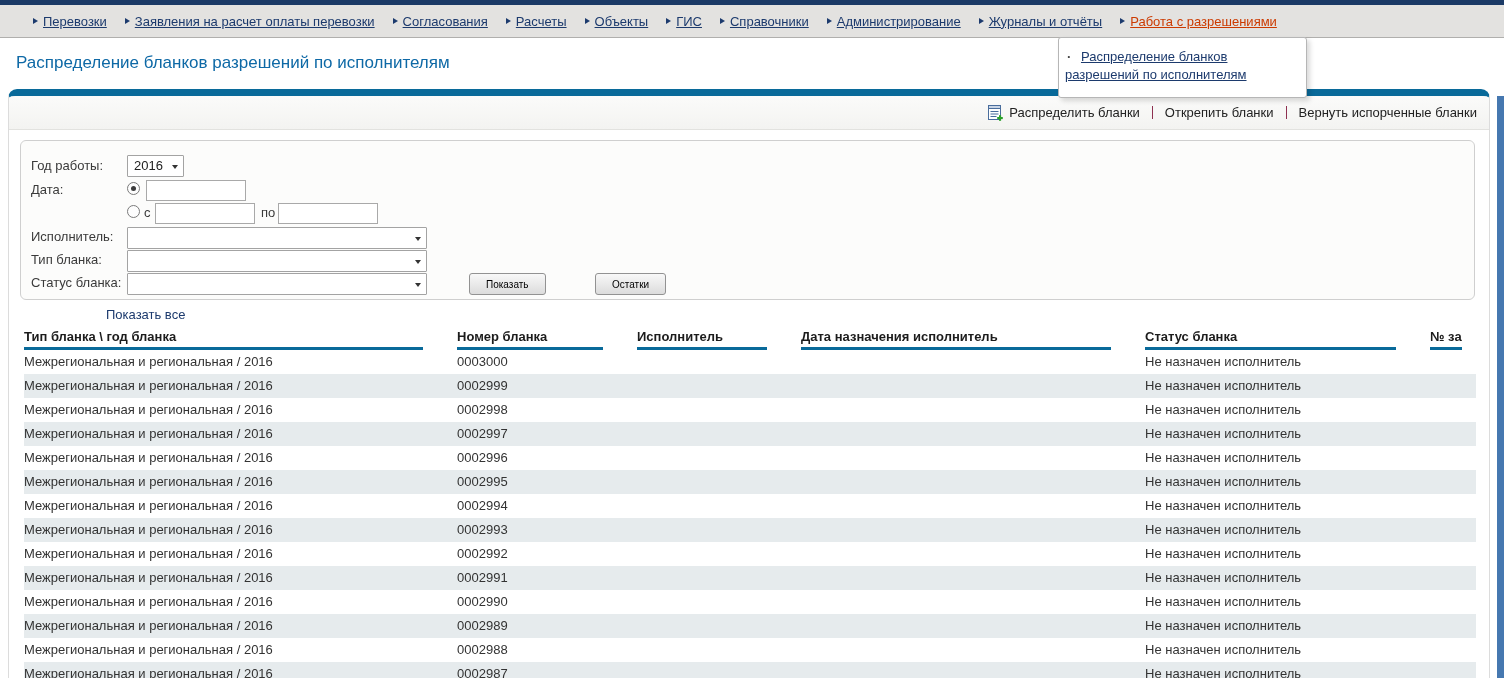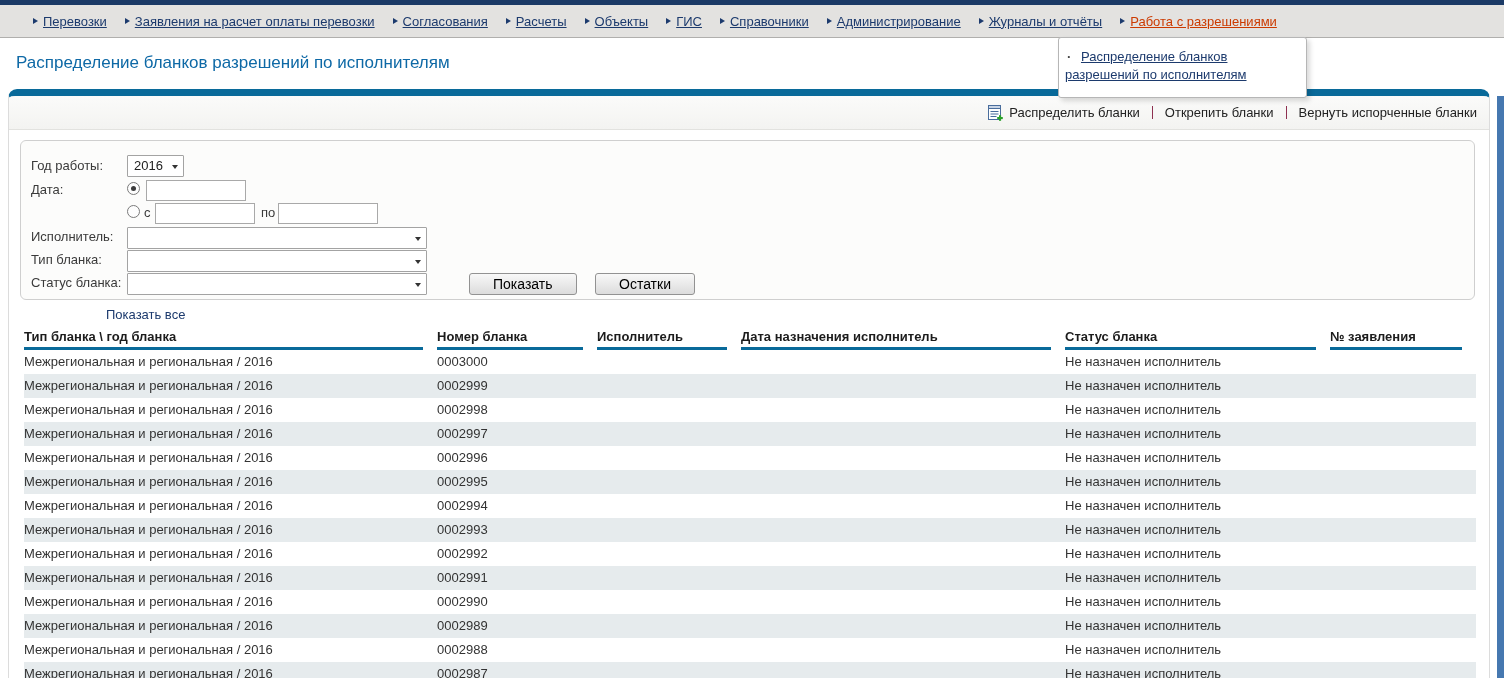--- a/index.html
+++ b/index.html
@@ -74,37 +74,38 @@
   .tinput { position:absolute; height:21px; border:1px solid #a9a9a9; background:#fff; padding:0 4px; font-size:13px; }
   .radio {
     position:absolute; width:13px; height:13px; border-radius:50%;
     border:1px solid #7a7a7a; background:#fdfdfd;
   }
   .radio.checked::after {
     content:""; position:absolute; left:3px; top:3px; width:5px; height:5px;
     border-radius:50%; background:#3c3c3c;
   }
   .fbtn {
-    position:absolute; height:22px; padding:0 23px; font-size:14px; color:#000;
+    position:absolute; height:22px; padding:0 16px; font-size:10px; color:#000;
     background:linear-gradient(#f8f8f8,#dcdcdc); border:1px solid #929292; border-radius:3px;
     font-family:inherit; cursor:pointer;
   }
 
   
   .pagination { position:absolute; left:15px; top:211px; display:flex; gap:6px; align-items:center; }
   .pg { color:#1c3a6d; cursor:pointer; }
   .pg.plink { }
   .pg.pcurrent { text-decoration:none; cursor:default; }
   .pg-showall { margin-left:4px; }
 
   
   .datatable { position:absolute; left:11px; top:233px; width:1456px; padding-left:4px; }
   .thead, .trow {
     display:grid;
     grid-template-columns:413px 160px 144px 324px 265px 1fr;
+    gap:20px;
   }
   .th {
     font-weight:bold; color:#1c1c1c; padding-bottom:3px;
     border-bottom:3px solid #096a9a; margin-right:14px; white-space:nowrap; overflow:hidden;
   }
   .trow { height:24px; line-height:24px; }
   .trow:nth-child(even) { background:#e6ebed; }
   .tc { white-space:nowrap; overflow:hidden; color:#333; }
 
   

